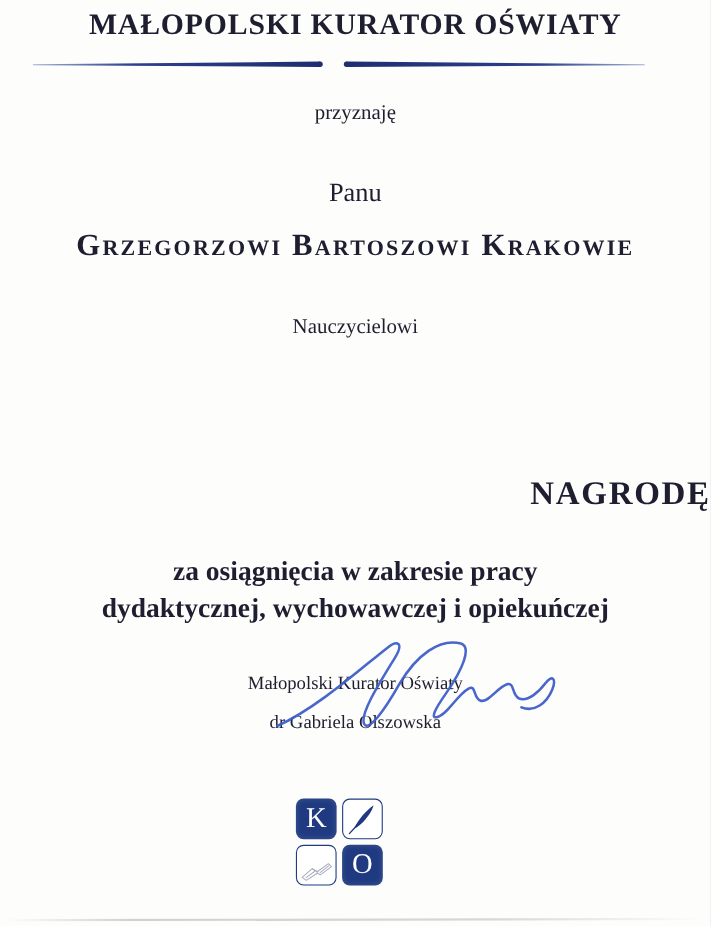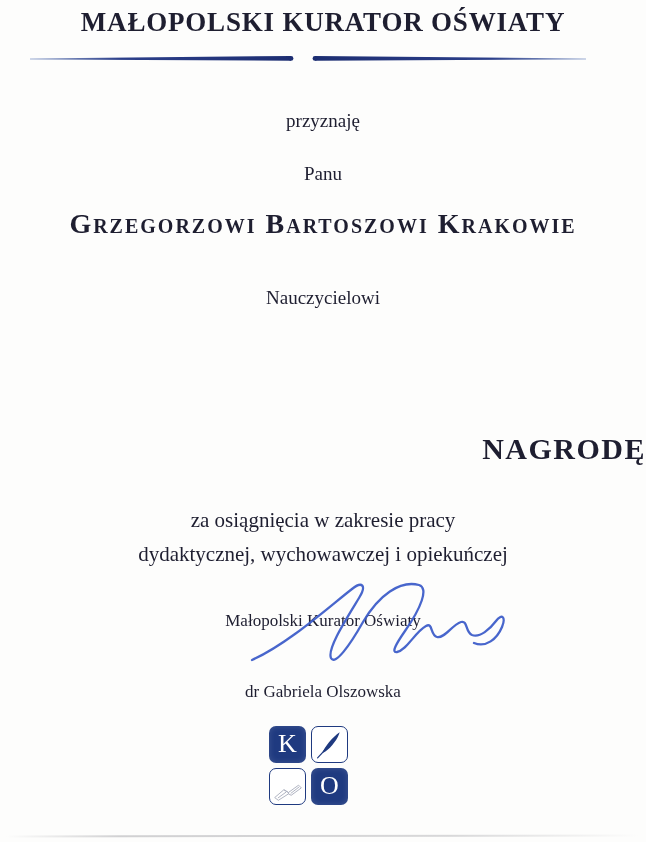--- a/index.html
+++ b/index.html
@@ -17,29 +17,29 @@
     width:646px;height:842px;
     margin:0 auto;
     background:#fdfdfc;
     overflow:hidden;
     font-family:"Liberation Serif", serif;
     color:var(--ink);
   }
   .line{position:absolute;left:0;width:100%;text-align:center;white-space:nowrap;}
   .issuer{top:7px;font-size:27px;font-weight:bold;letter-spacing:.8px;}
   .divider{position:absolute;top:52px;left:0;}
-  .grant-verb{top:110px;font-size:19px;}
-  .honorific{top:163px;font-size:19px;}
+  .grant-verb{top:92px;font-size:19px;}
+  .honorific{top:163px;font-size:24px;}
   .recipient{top:208px;font-size:28px;font-weight:bold;font-variant:small-caps;letter-spacing:2px;}
   .role{top:287px;font-size:19px;}
   .school{top:344px;font-size:20px;line-height:27px;}
   .award{top:432px;font-size:30px;font-weight:bold;letter-spacing:1.5px;text-align:right;}
-  .reason{top:503px;font-size:21px;font-weight:normal;line-height:34px;}
+  .reason{top:503px;font-size:25px;font-weight:bold;line-height:34px;}
   .signer-title{top:611px;font-size:17px;}
-  .signer-name{top:682px;font-size:17px;}
+  .signer-name{top:647px;font-size:17px;}
   .signature-svg{position:absolute;left:0;top:0;pointer-events:none;}
   .logo{
     position:absolute;left:269px;top:726px;
     display:grid;grid-template-columns:37px 37px;grid-template-rows:37px 37px;gap:5px;
   }
   .sq{width:37px;height:37px;border-radius:7px;display:flex;align-items:center;justify-content:center;}
   .sq.filled{background:var(--logo-navy);box-shadow:inset 0 0 6px rgba(255,255,255,.15);}
   .sq.outlined{background:#fff;border:1.6px solid var(--logo-navy);}
   .sq.filled span{color:#fff;font-size:26px;font-family:"Liberation Serif",serif;line-height:1;transform:translateY(-1px);}
   .scan-line{

